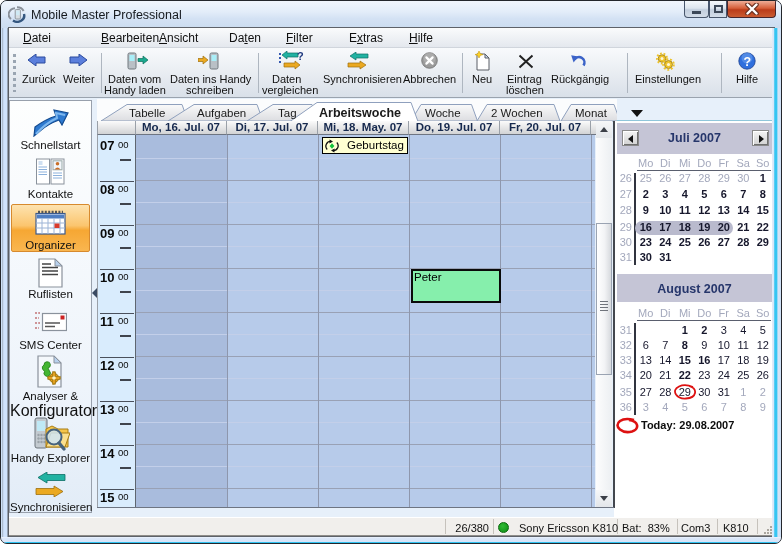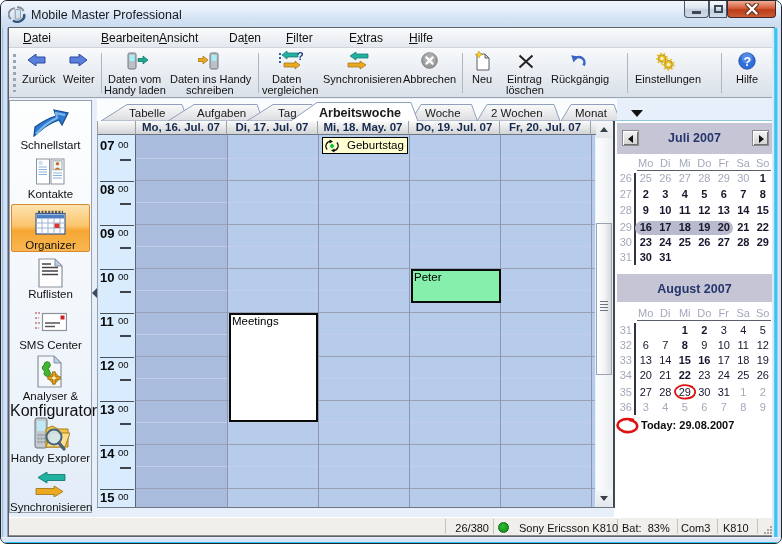--- a/index.html
+++ b/index.html
@@ -356,23 +356,20 @@
     <path d="M2.2 10.5 A4.8 4.8 0 0 1 5.8 2.4" fill="none" stroke="#111" stroke-width="1.3"></path>
     <path d="M11.8 3.5 A4.8 4.8 0 0 1 8.2 11.6" fill="none" stroke="#111" stroke-width="1.3"></path>
     <path d="M4.6 0.4 L8 2.6 L4.4 4.4 Z" fill="#111"></path>
     <path d="M9.4 13.6 L6 11.4 L9.6 9.6 Z" fill="#111"></path>
     <path d="M7 4.2 L9.4 7 L7 9.8 L4.6 7 Z" fill="#12c43a"></path>
   </svg>
   <div class="txt" style="left:24px;top:1px;font-size:11.5px;color:#000;">Geburtstag</div>
 </div>
 
 
-<div class="abs" style="left:228px;top:312px;width:89px;height:109px;background:#fff;border:2px solid #0a0a0a;">
-  <div class="txt" style="left:1px;top:0px;font-size:11.5px;color:#000;">Meetings</div>
-</div>
 
 
 <div class="abs" style="left:410px;top:268px;width:90px;height:34px;background:#86efac;border:2px solid #0a0a0a;">
   <div class="txt" style="left:1px;top:0px;font-size:11.5px;color:#000;">Peter</div>
 </div>
 
 <div class="abs" style="left:595px;top:120px;width:16px;height:386px;background:linear-gradient(90deg,#fdfdfd,#eceff2);"></div>
 
 <div class="abs" style="left:595px;top:120px;width:16px;height:17px;background:linear-gradient(180deg,#f6f7f8,#e3e6ea);">
   <div class="abs" style="left:4px;top:6px;width:0;height:0;border-left:4px solid transparent;border-right:4px solid transparent;border-bottom:5px solid #3c4048;"></div>

